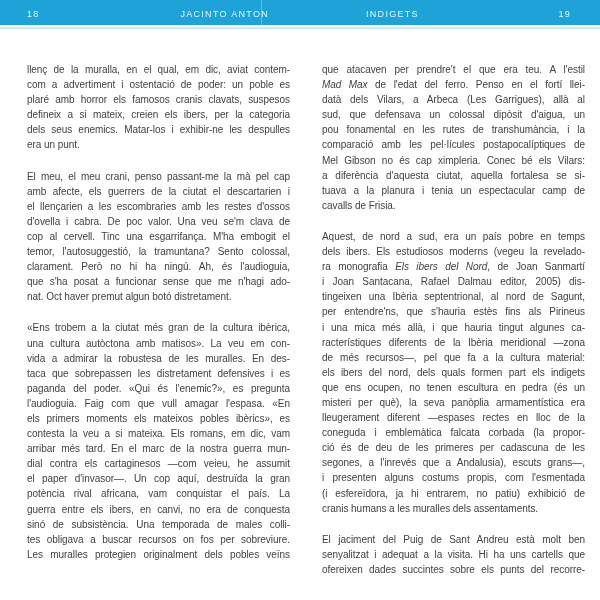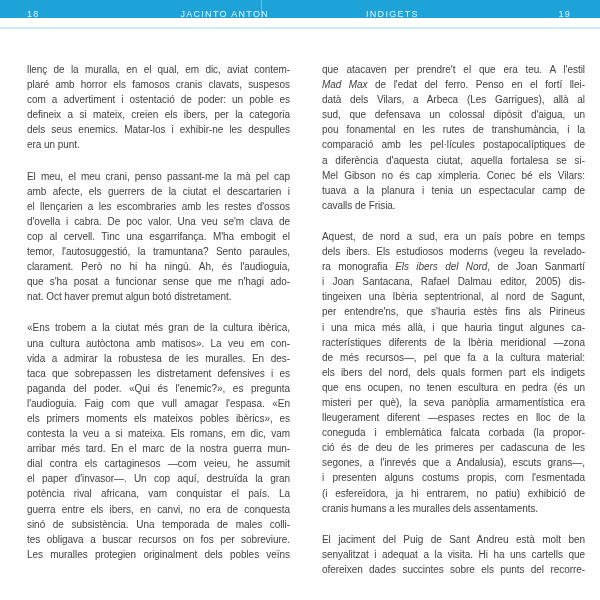--- a/index.html
+++ b/index.html
@@ -8,21 +8,21 @@
     background: #ffffff;
     font-family: "Liberation Sans", sans-serif;
     overflow: hidden;
     position: relative;
   }
   .spread { position: absolute; inset: 0; background: #fefefe; }
 
   
   .header-bar {
     position: absolute; left: 0; top: 0;
-    width: 600px; height: 18px;
+    width: 600px; height: 25px;
     background: #1ea3d9;
   }
   .header-bar::after {
     content: "";
     position: absolute; left: 0; top: 27px;
     width: 600px; height: 2px;
     background: #cdeaf6;
   }
   .header-bar span {
     position: absolute; top: 9px;
@@ -76,33 +76,33 @@
     <span class="hdr-num-left">18</span>
     <span class="hdr-title-left">JACINTO ANTON</span>
     <span class="hdr-title-right">INDIGETS</span>
     <span class="hdr-num-right">19</span>
     <div class="hdr-divider"></div>
   </div>
 
   <div class="col col-left">
       <div class="para">
         <div class="line">llenç de la muralla, en el qual, em dic, aviat contem-</div>
+        <div class="line">com a advertiment i ostentació de poder: un poble es</div>
         <div class="line">plaré amb horror els famosos cranis clavats, suspesos</div>
-        <div class="line">com a advertiment i ostentació de poder: un poble es</div>
         <div class="line">defineix a si mateix, creien els ibers, per la categoria</div>
         <div class="line">dels seus enemics. Matar-los i exhibir-ne les despulles</div>
         <div class="line last">era un punt.</div>
       </div>
       <div class="para gap">
         <div class="line">El meu, el meu crani, penso passant-me la mà pel cap</div>
         <div class="line">amb afecte, els guerrers de la ciutat el descartarien i</div>
         <div class="line">el llençarien a les escombraries amb les restes d'ossos</div>
         <div class="line">d'ovella i cabra. De poc valor. Una veu se'm clava de</div>
         <div class="line">cop al cervell. Tinc una esgarrifança. M'ha embogit el</div>
-        <div class="line">temor, l'autosuggestió, la tramuntana? Sento paraules,</div>
+        <div class="line">temor, l'autosuggestió, la tramuntana? Sento colossal,</div>
         <div class="line">clarament. Però no hi ha ningú. Ah, és l'audioguia,</div>
         <div class="line">que s'ha posat a funcionar sense que me n'hagi ado-</div>
         <div class="line last">nat. Oct haver premut algun botó distretament.</div>
       </div>
       <div class="para gap">
         <div class="line">«Ens trobem a la ciutat més gran de la cultura ibèrica,</div>
         <div class="line">una cultura autòctona amb matisos». La veu em con-</div>
         <div class="line">vida a admirar la robustesa de les muralles. En des-</div>
         <div class="line">taca que sobrepassen les distretament defensives i es</div>
         <div class="line">paganda del poder. «Qui és l'enemic?», es pregunta</div>
@@ -121,22 +121,22 @@
     </div>
 
   <div class="col col-right">
       <div class="para">
         <div class="line">que atacaven per prendre't el que era teu. A l'estil</div>
         <div class="line"><em>Mad Max</em> de l'edat del ferro. Penso en el fortí llei-</div>
         <div class="line">datà dels Vilars, a Arbeca (Les Garrigues), allà al</div>
         <div class="line">sud, que defensava un colossal dipòsit d'aigua, un</div>
         <div class="line">pou fonamental en les rutes de transhumància, i la</div>
         <div class="line">comparació amb les pel·lícules postapocalíptiques de</div>
+        <div class="line">Mel Gibson no és cap ximpleria. Conec bé els Vilars:</div>
         <div class="line">a diferència d'aquesta ciutat, aquella fortalesa se si-</div>
-        <div class="line">Mel Gibson no és cap ximpleria. Conec bé els Vilars:</div>
         <div class="line">tuava a la planura i tenia un espectacular camp de</div>
         <div class="line last">cavalls de Frisia.</div>
       </div>
       <div class="para gap">
         <div class="line">Aquest, de nord a sud, era un país pobre en temps</div>
         <div class="line">dels ibers. Els estudiosos moderns (vegeu la revelado-</div>
         <div class="line">ra monografia <em>Els ibers del Nord</em>, de Joan Sanmartí</div>
         <div class="line">i Joan Santacana, Rafael Dalmau editor, 2005) dis-</div>
         <div class="line">tingeixen una Ibèria septentrional, al nord de Sagunt,</div>
         <div class="line">per entendre'ns, que s'hauria estès fins als Pirineus</div>

